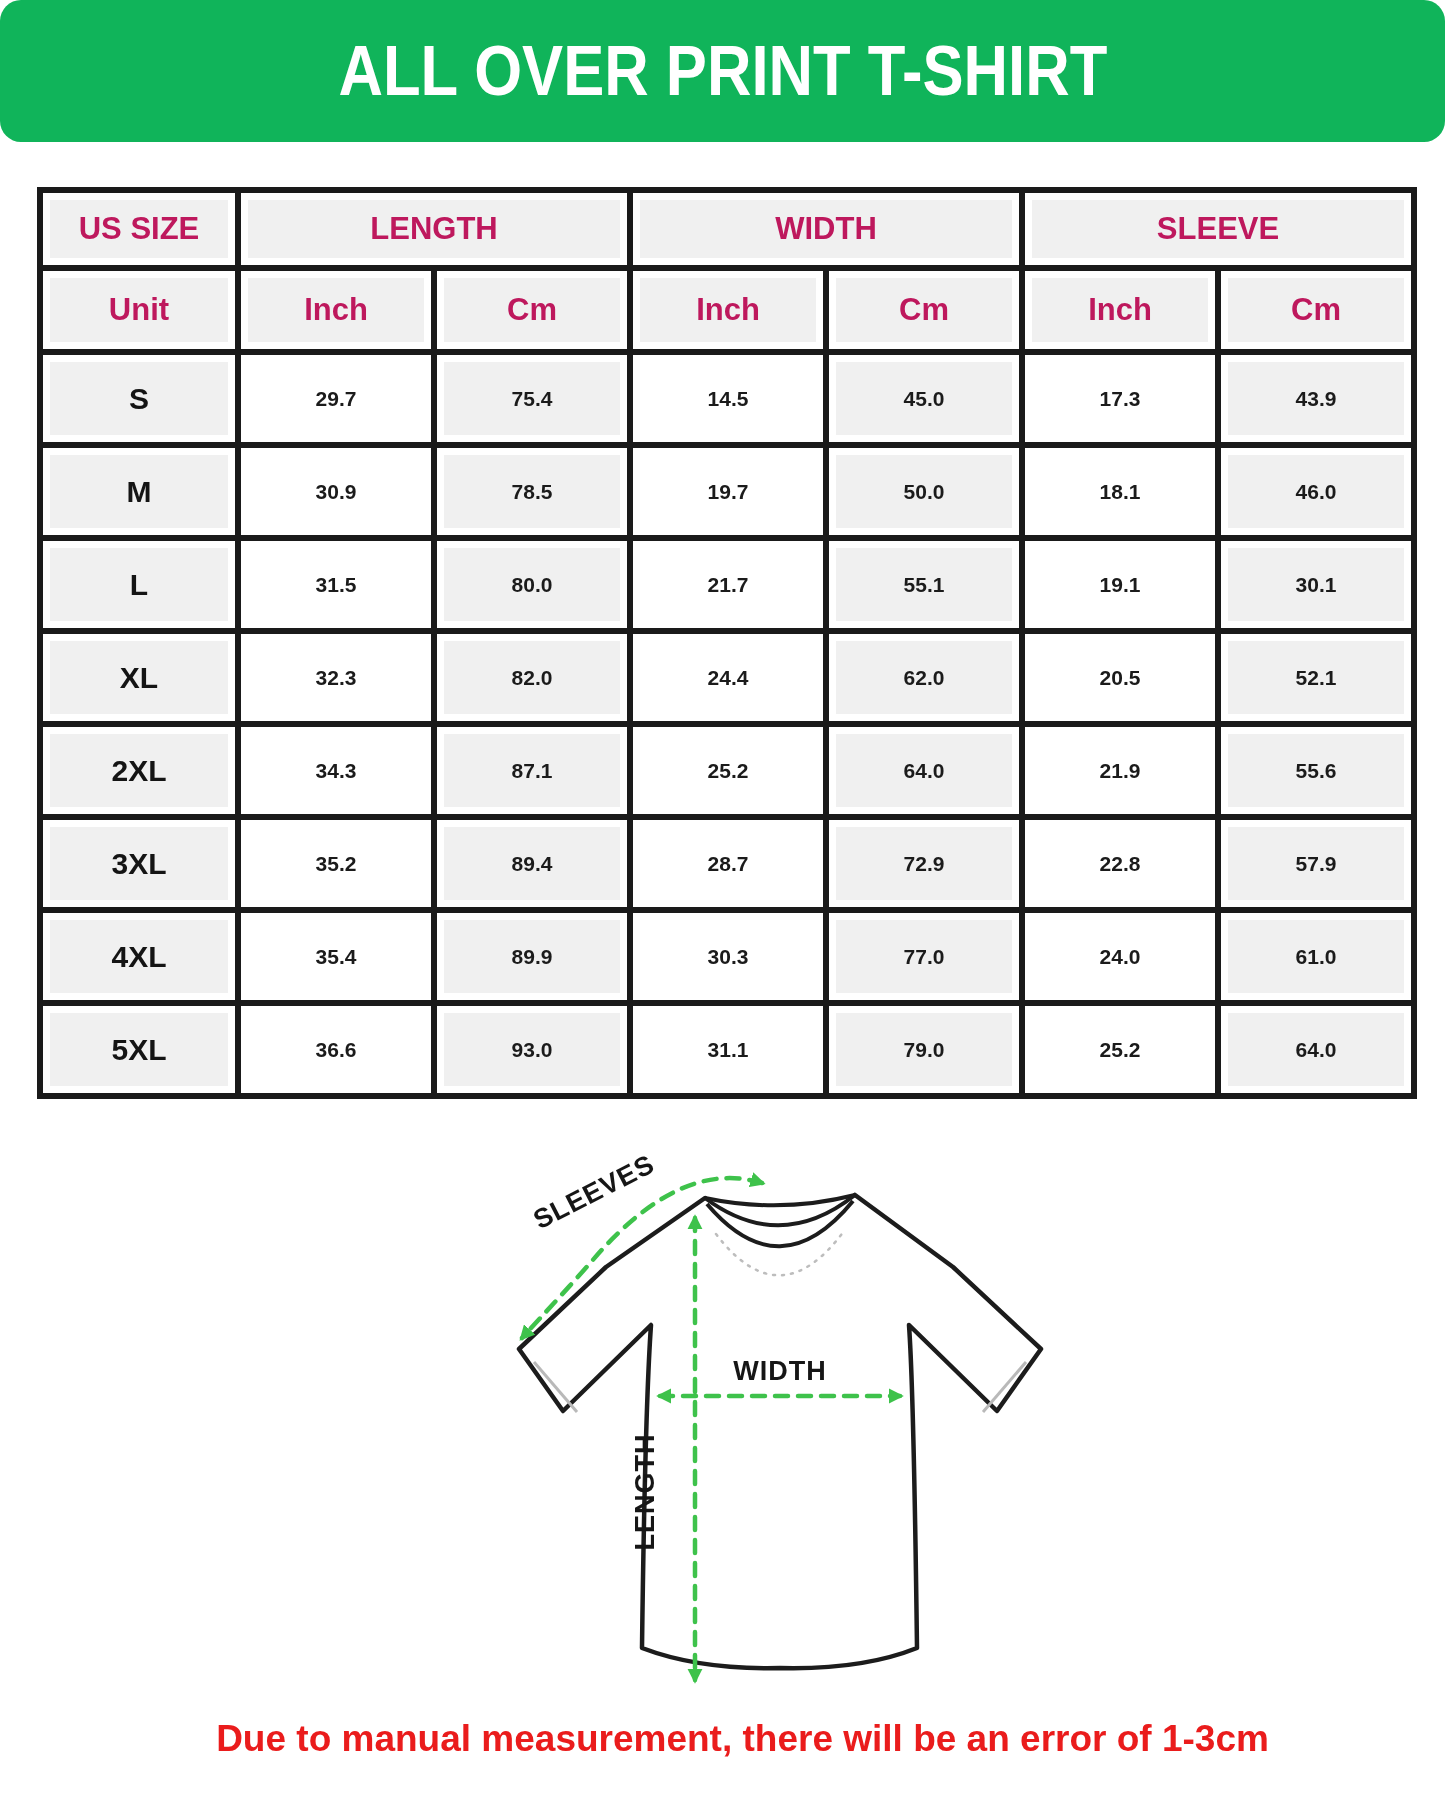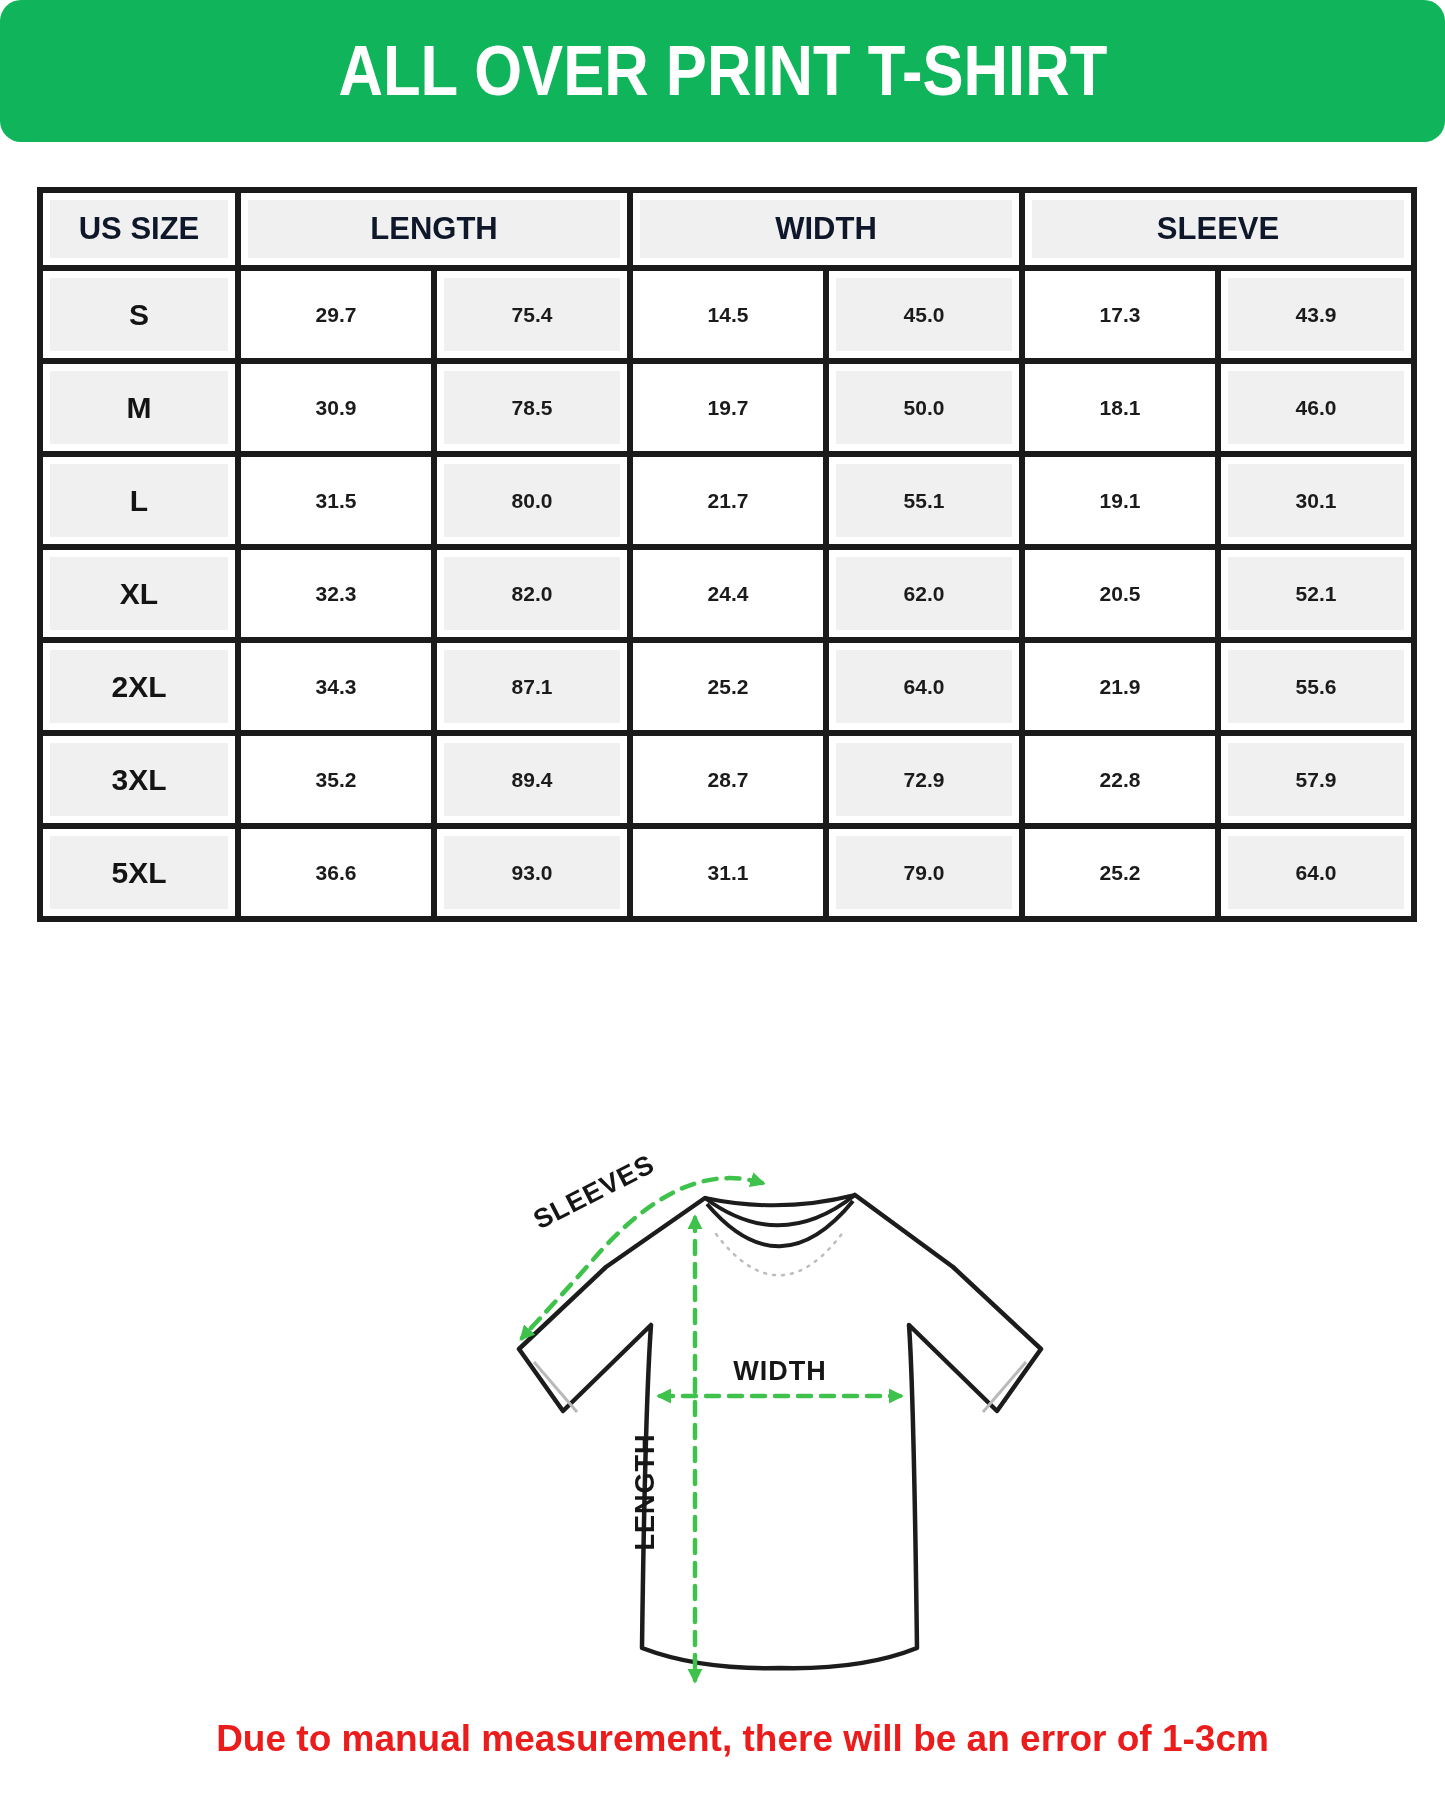--- a/index.html
+++ b/index.html
@@ -15,21 +15,21 @@
   
   table.size{position:absolute;left:37px;top:187px;width:1373px;
              border-collapse:separate;border-spacing:0;table-layout:fixed;
              border:3px solid #1a1a1a;}
   table.size td,table.size th{border:3px solid #1a1a1a;text-align:center;
              vertical-align:middle;padding:0;background:#ffffff;}
   tr.hdr{height:78px;}
   tr.unit{height:84px;}
   tr.data{height:93px;}
   .g{background:#f0f0f0 !important;box-shadow:inset 0 0 0 7px #ffffff;}
-  th{font-size:31px;font-weight:bold;color:#0f172a;}
+  th{font-size:31px;font-weight:bold;color:#be185d;}
   td.sizec{font-size:30px;font-weight:bold;}
   td.val{font-size:21px;font-weight:bold;color:#1b1b1b;}
 
   
   svg.diagram{position:absolute;left:420px;top:1125px;}
   .lbl{font-family:"Liberation Sans",sans-serif;font-weight:bold;font-size:27px;fill:#161616;letter-spacing:1px;}
 
   
   .note{position:absolute;left:0;top:1718px;width:1445px;text-align:center;
         font-size:37px;font-weight:bold;color:#ea1c1c;padding-left:20px;}
@@ -50,20 +50,29 @@
       <col style="width:196px">
       <col style="width:196px">
       <col style="width:196px">
   </colgroup>
   <tbody>
       <tr class="hdr">
     <th class="g">US SIZE</th>
     <th class="g" colspan="2">LENGTH</th>
     <th class="g" colspan="2">WIDTH</th>
     <th class="g" colspan="2">SLEEVE</th>
+  </tr>
+  <tr class="unit">
+    <th class="g">Unit</th>
+    <th class="g">Inch</th>
+    <th class="g">Cm</th>
+    <th class="g">Inch</th>
+    <th class="g">Cm</th>
+    <th class="g">Inch</th>
+    <th class="g">Cm</th>
   </tr>
 
   <tr class="data">
     <td class="sizec g">S</td>
     <td class="val">29.7</td>
     <td class="val g">75.4</td>
     <td class="val">14.5</td>
     <td class="val g">45.0</td>
     <td class="val">17.3</td>
     <td class="val g">43.9</td>
@@ -107,20 +116,29 @@
   <tr class="data">
     <td class="sizec g">3XL</td>
     <td class="val">35.2</td>
     <td class="val g">89.4</td>
     <td class="val">28.7</td>
     <td class="val g">72.9</td>
     <td class="val">22.8</td>
     <td class="val g">57.9</td>
   </tr>
   <tr class="data">
+    <td class="sizec g">4XL</td>
+    <td class="val">35.4</td>
+    <td class="val g">89.9</td>
+    <td class="val">30.3</td>
+    <td class="val g">77.0</td>
+    <td class="val">24.0</td>
+    <td class="val g">61.0</td>
+  </tr>
+  <tr class="data">
     <td class="sizec g">5XL</td>
     <td class="val">36.6</td>
     <td class="val g">93.0</td>
     <td class="val">31.1</td>
     <td class="val g">79.0</td>
     <td class="val">25.2</td>
     <td class="val g">64.0</td>
   </tr>
 </tbody>
   </table>

